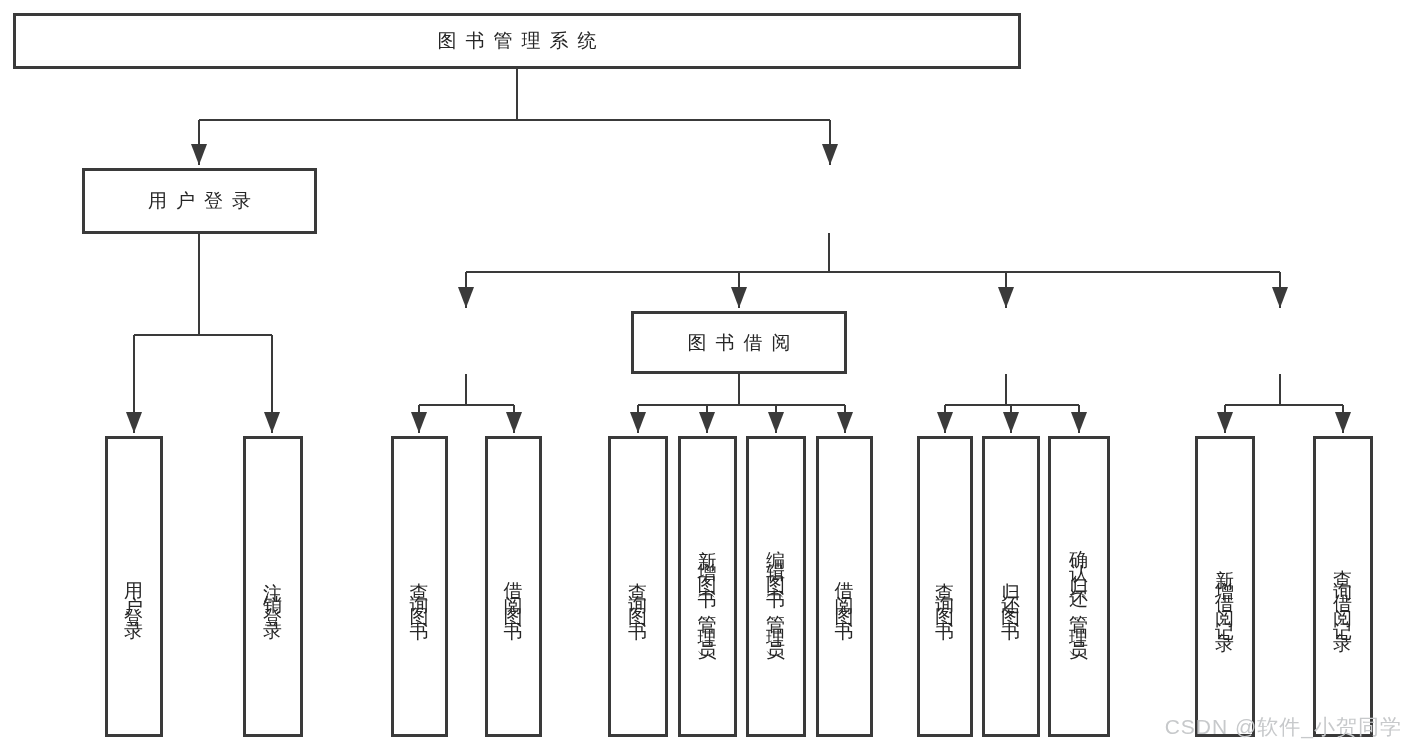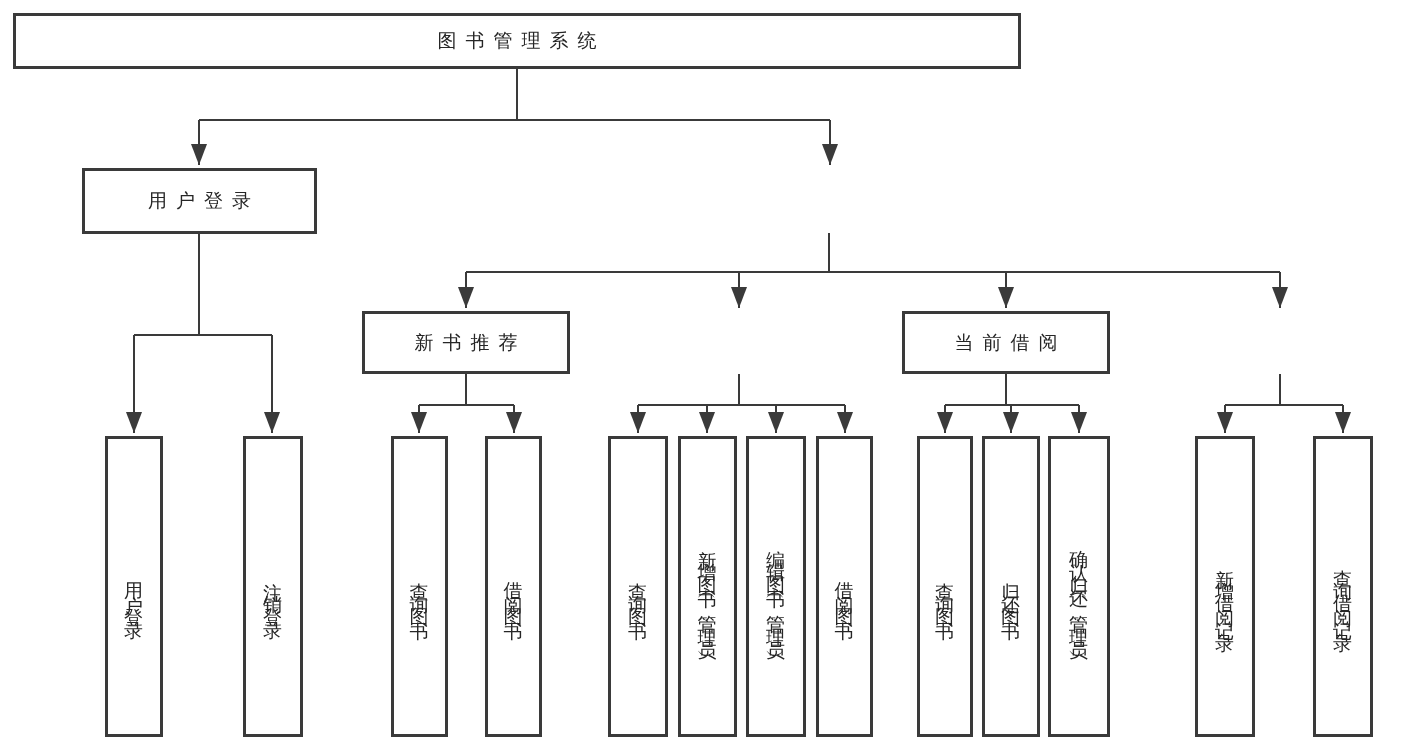--- a/index.html
+++ b/index.html
@@ -128,25 +128,22 @@
   </svg>
 
   <div class="box h" style="left:13px;top:13px;width:1008px;height:56px">
     <span>图书管理系统</span>
   </div>
 
   <div class="box h" style="left:82px;top:168px;width:235px;height:66px">
     <span>用户登录</span>
   </div>
 
-  <div class="box h" style="left:362px;top:311px;width:208px;height:63px">
-    <span>新书推荐</span>
-  </div>
-  <div class="box h" style="left:902px;top:311px;width:208px;height:63px">
-    <span>当前借阅</span>
+  <div class="box h" style="left:631px;top:311px;width:216px;height:63px">
+    <span>图书借阅</span>
   </div>
 
   <div class="box v" style="left:105px;width:58px">
     <span>用户登录</span>
   </div>
   <div class="box v" style="left:243px;width:60px">
     <span>注销登录</span>
   </div>
 
   <div class="box v" style="left:391px;width:57px">
@@ -179,14 +176,15 @@
     <span>确认归还（管理员）</span>
   </div>
 
   <div class="box v" style="left:1195px;width:60px">
     <span>新增借阅记录</span>
   </div>
   <div class="box v" style="left:1313px;width:60px">
     <span>查询借阅记录</span>
   </div>
 
+  <div class="watermark">CSDN @软件_小贺同学</div>
 
 </div>
 
 </body></html>

